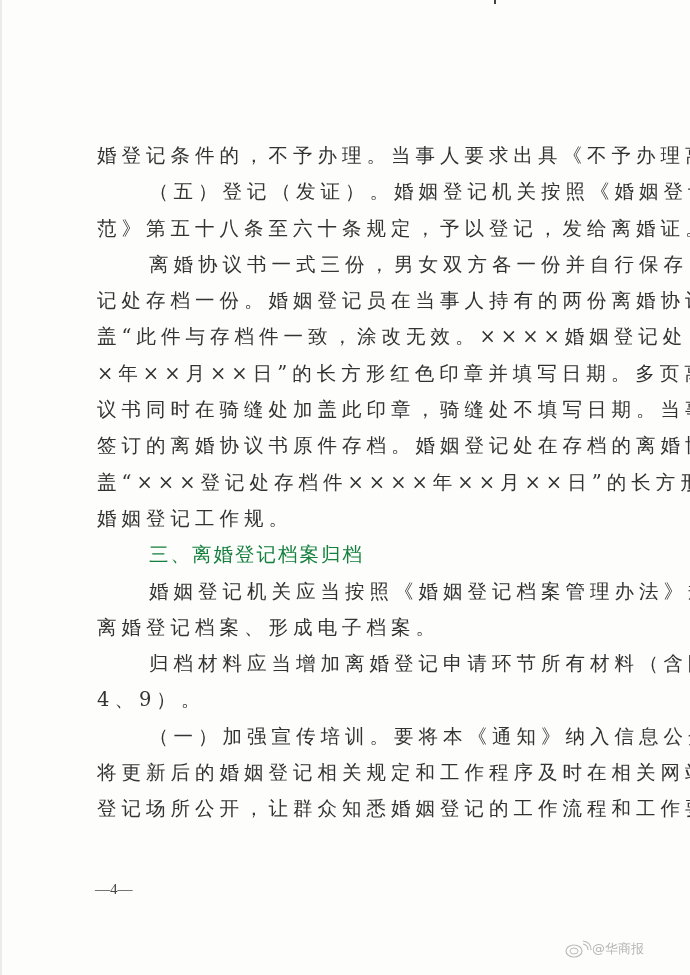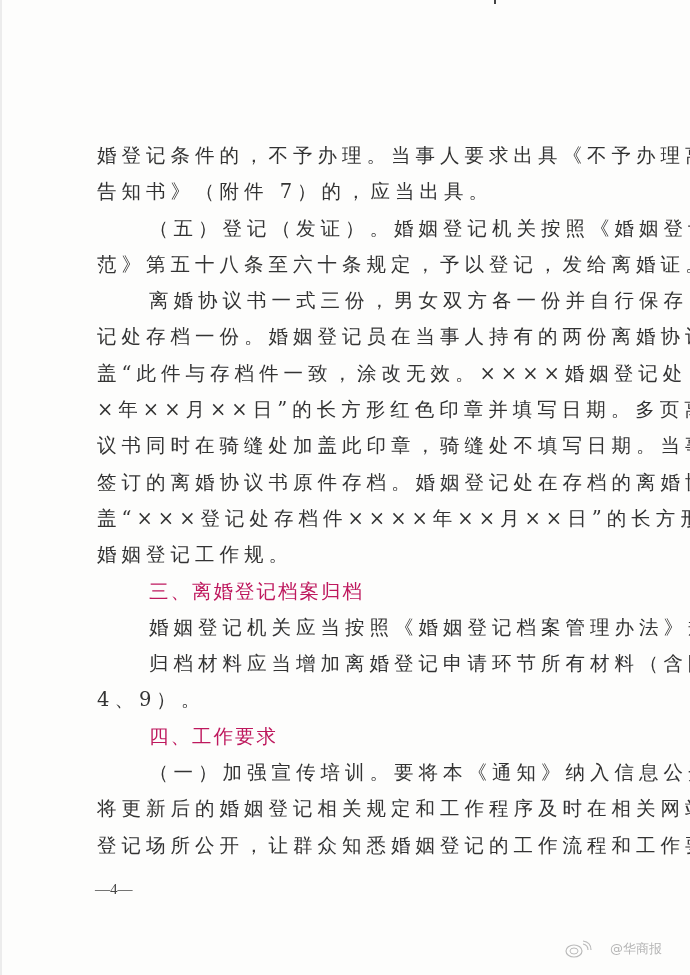--- a/index.html
+++ b/index.html
@@ -46,72 +46,71 @@
       overflow: visible;
       color: #333;
     }
     .indent {
       padding-left: 52px;
     }
     .heading {
       font-family: "DejaVu Sans", "Liberation Sans", sans-serif;
       font-weight: normal;
       letter-spacing: 2px;
-      color: #be185d;
+      color: #15803d;
     }
     .page-number {
       position: absolute;
       left: 93px;
       top: 881px;
       font-size: 15px;
       color: #444;
       font-family: "Liberation Serif", serif;
     }
     .watermark {
       position: absolute;
       left: 562px;
       top: 940px;
       font-size: 13px;
       color: #b5b5b5;
       font-family: "DejaVu Sans", sans-serif;
       display: flex;
       align-items: center;
-      gap: 18px;
+      gap: 0;
     }
     .wm-logo {
       width: 28px;
       height: 18px;
       position: relative;
     }
     .wm-logo svg { display: block; }
   </style>
 </head>
 <body>
 
 <div class="page">
   <div class="top-mark"></div>
 
   <div class="body-text">
     <div class="line">婚登记条件的，不予办理。当事人要求出具《不予办理离婚登记</div>
-    <div class="line">告知书》（附件 7）的，应当出具。</div>
     <div class="line indent">（五）登记（发证）。婚姻登记机关按照《婚姻登记工作规</div>
     <div class="line">范》第五十八条至六十条规定，予以登记，发给离婚证。</div>
     <div class="line indent">离婚协议书一式三份，男女双方各一份并自行保存，婚姻登</div>
     <div class="line">记处存档一份。婚姻登记员在当事人持有的两份离婚协议书上加</div>
     <div class="line">盖“此件与存档件一致，涂改无效。××××婚姻登记处×××</div>
     <div class="line">×年××月××日”的长方形红色印章并填写日期。多页离婚协</div>
     <div class="line">议书同时在骑缝处加盖此印章，骑缝处不填写日期。当事人亲自</div>
     <div class="line">签订的离婚协议书原件存档。婚姻登记处在存档的离婚协议书加</div>
     <div class="line">盖“×××登记处存档件××××年××月××日”的长方形红</div>
     <div class="line">婚姻登记工作规。</div>
     <div class="line indent heading">三、离婚登记档案归档</div>
     <div class="line indent">婚姻登记机关应当按照《婚姻登记档案管理办法》规定建立</div>
+    <div class="line">离婚登记档案、形成电子档案。</div>
     <div class="line indent">归档材料应当增加离婚登记申请环节所有材料（含附件 1、</div>
     <div class="line">4、9）。</div>
-    <div class="line indent heading">四、工作要求</div>
     <div class="line indent">（一）加强宣传培训。要将本《通知》纳入信息公开的范围，</div>
     <div class="line">将更新后的婚姻登记相关规定和工作程序及时在相关网站、婚姻</div>
     <div class="line">登记场所公开，让群众知悉婚姻登记的工作流程和工作要求，最</div>
   </div>
 
   <div class="page-number">—4—</div>
 
   <div class="watermark">
     <span class="wm-logo">
       <svg width="28" height="18" viewBox="0 0 28 18">

